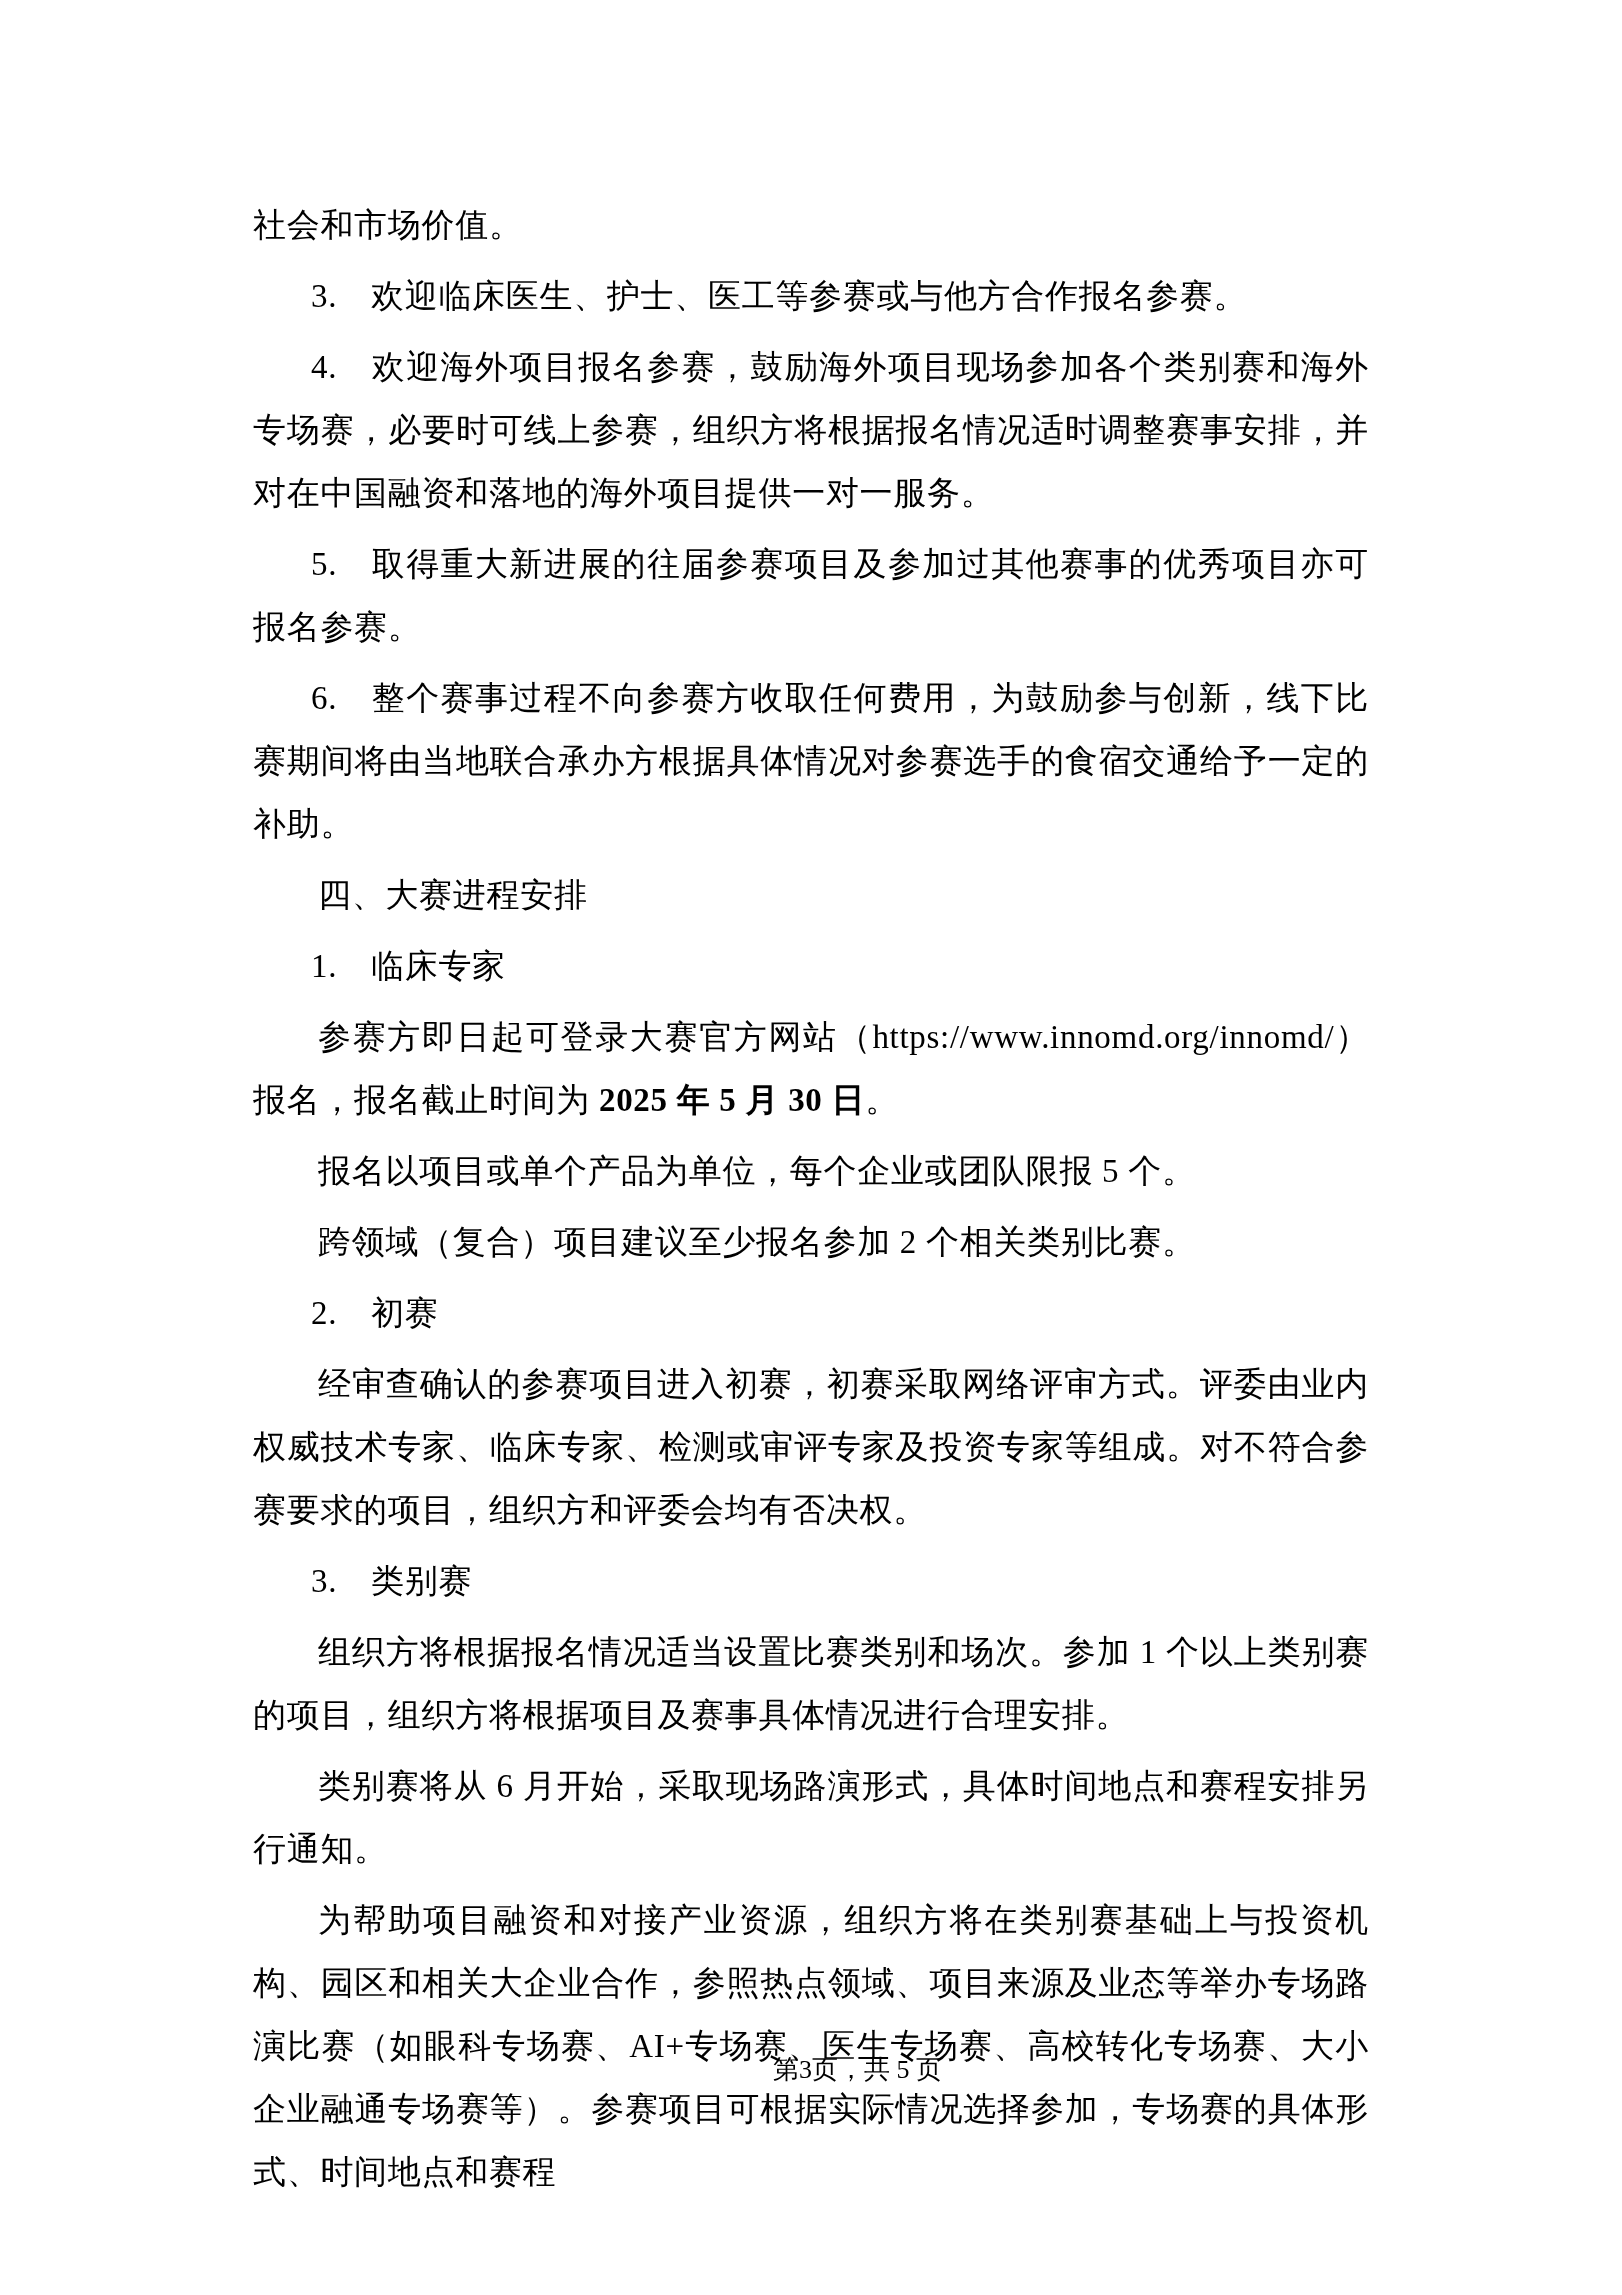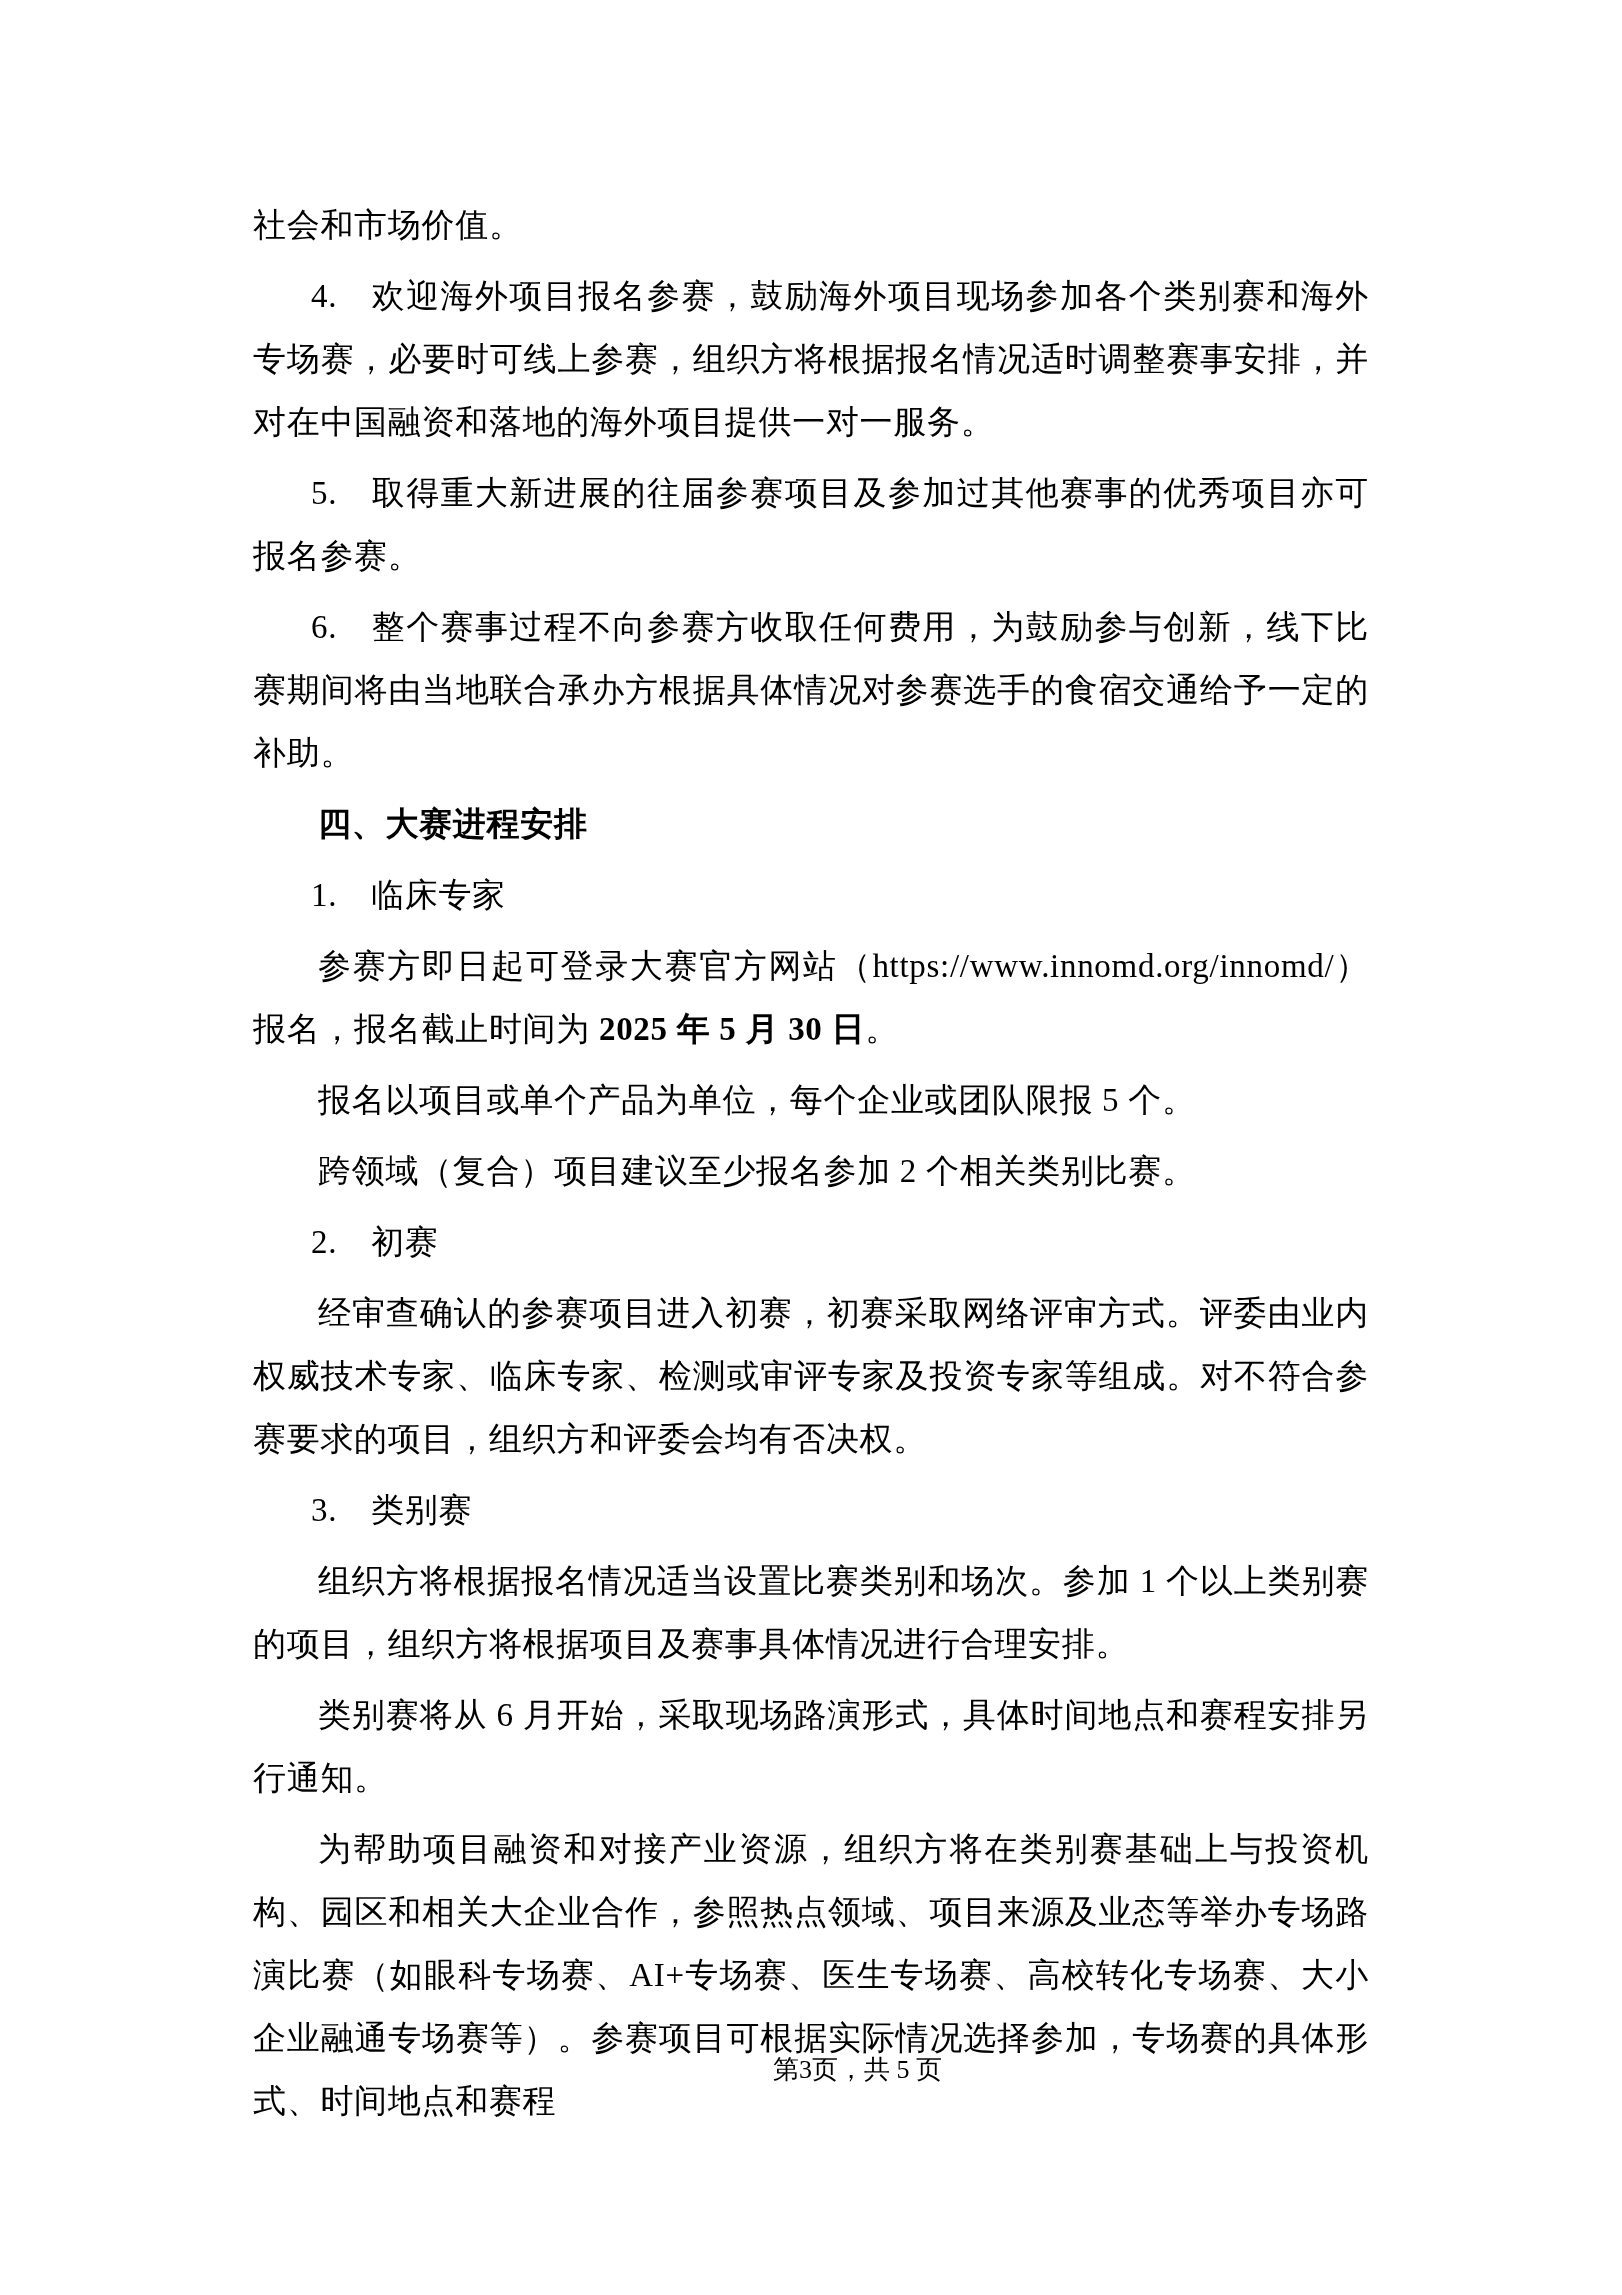--- a/index.html
+++ b/index.html
@@ -33,21 +33,21 @@
   }
   .indent { text-indent: 65px; }
   .list   { text-indent: 58px; }
   .num {
     display: inline-block;
     width: 60px;
     text-indent: 0;
   }
   .heading {
     text-indent: 65px;
-    font-weight: 700;
+    font-weight: 400;
   }
   .bold { font-weight: 700; }
   .footer {
     position: absolute;
     top: 2053px;
     left: 0;
     width: 100%;
     text-align: center;
     font-size: 26px;
     line-height: 33px;
@@ -55,20 +55,21 @@
   }
 </style>
 </head>
 <body>
 
 <div class="page">
   <div class="content">
 
     <p class="para">社会和市场价值。</p>
 
+    <p class="para list"><span class="num">3.</span><span>欢迎临床医生、护士、医工等参赛或与他方合作报名参赛。</span></p>
 
     <p class="para list"><span class="num">4.</span><span>欢迎海外项目报名参赛，鼓励海外项目现场参加各个类别赛和海外专场赛，必要时可线上参赛，组织方将根据报名情况适时调整赛事安排，并对在中国融资和落地的海外项目提供一对一服务。</span></p>
 
     <p class="para list"><span class="num">5.</span><span>取得重大新进展的往届参赛项目及参加过其他赛事的优秀项目亦可报名参赛。</span></p>
 
     <p class="para list"><span class="num">6.</span><span>整个赛事过程不向参赛方收取任何费用，为鼓励参与创新，线下比赛期间将由当地联合承办方根据具体情况对参赛选手的食宿交通给予一定的补助。</span></p>
 
     <p class="para heading">四、大赛进程安排</p>
 
     <p class="para list"><span class="num">1.</span><span>临床专家</span></p>

